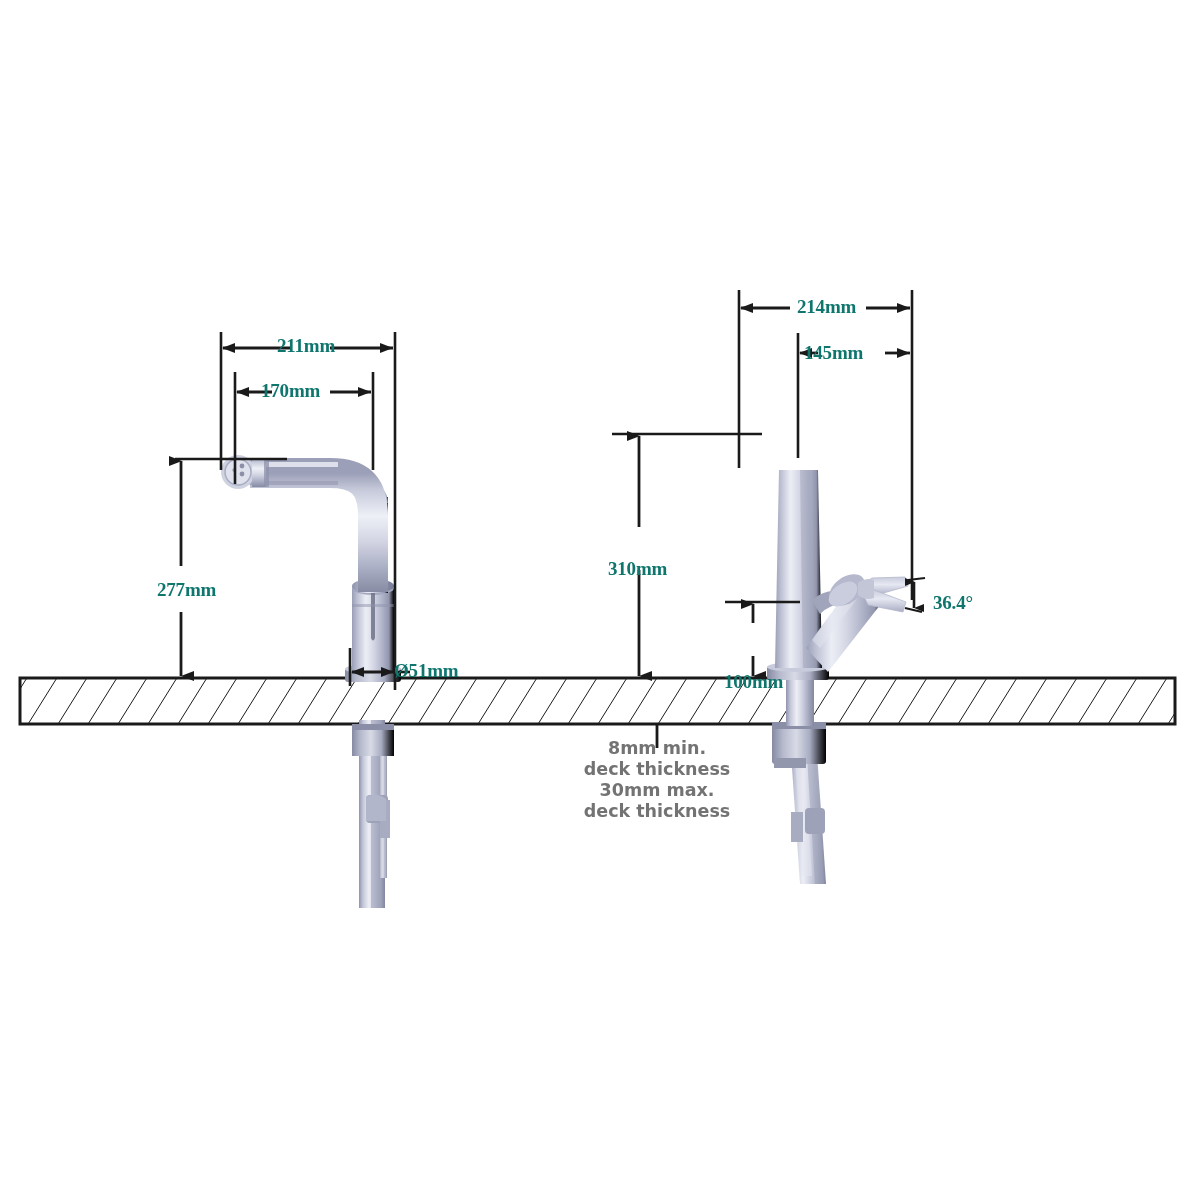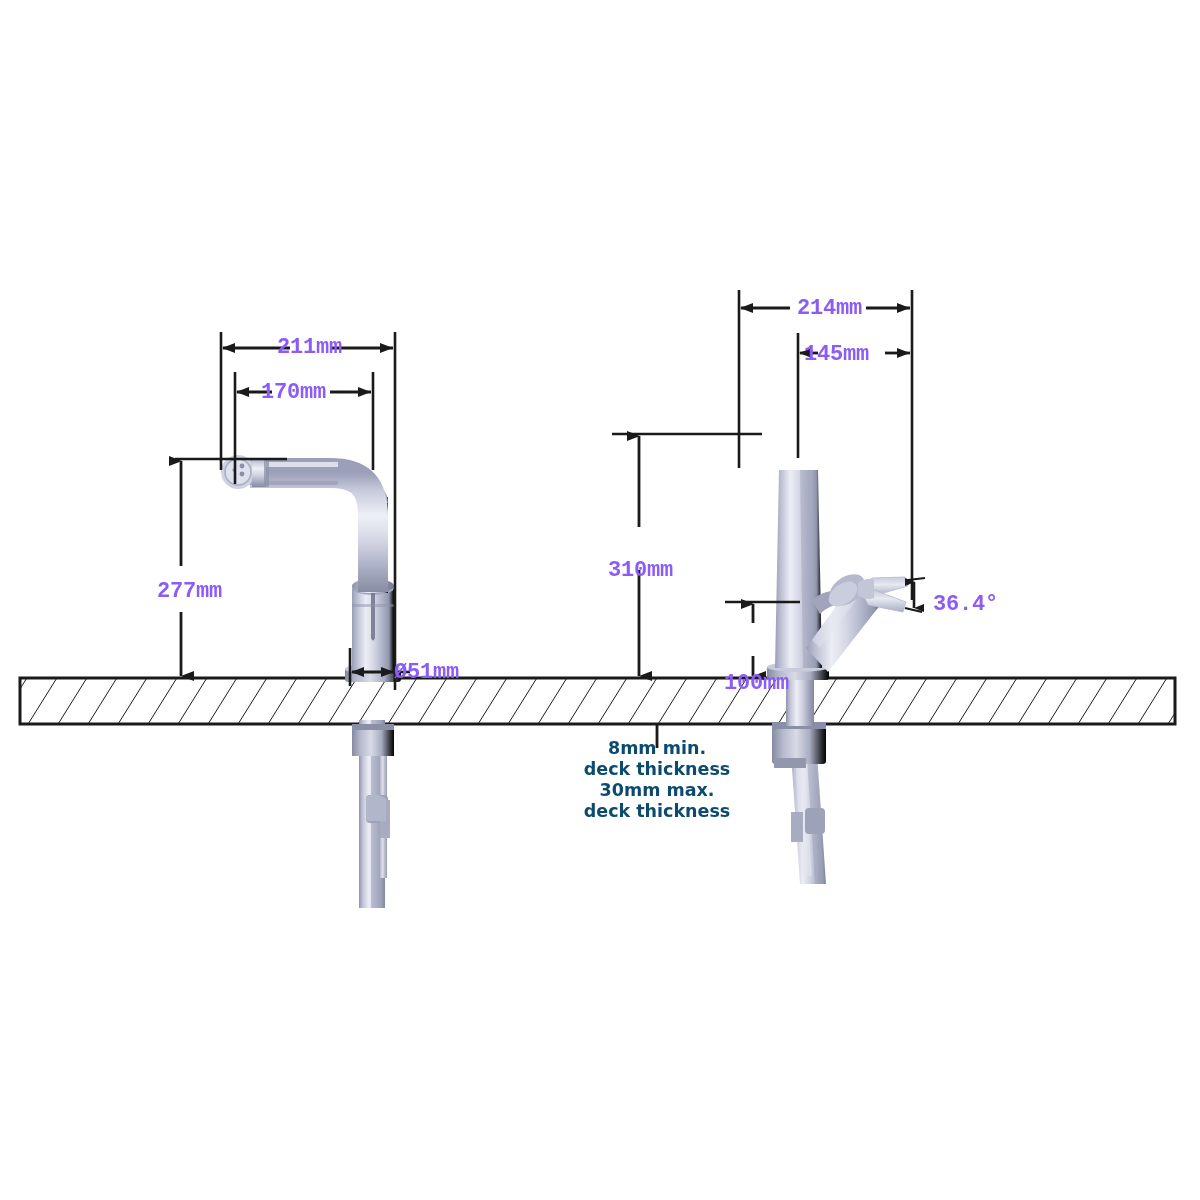--- a/index.html
+++ b/index.html
@@ -17,33 +17,33 @@
   }
   #drawing {
     position: absolute;
     left: 0;
     top: 0;
     width: 1200px;
     height: 1200px;
   }
   .dim-text {
     position: absolute;
-    font-family: Liberation Mono, monospace;
+    font-family: Liberation Serif, serif;
     font-weight: bold;
-    font-size: 22px;
-    color: #8b5cf6;
+    font-size: 19px;
+    color: #0f766e;
     white-space: nowrap;
     letter-spacing: -0.2px;
   }
   .note-text {
     position: absolute;
     font-family: "DejaVu Sans", sans-serif;
     font-weight: bold;
     font-size: 17.5px;
-    color: #0c4a6e;
+    color: #737373;
     white-space: nowrap;
     text-align: center;
     line-height: 21px;
   }
 </style>
 </head>
 <body>
 
 <div id="page">
 

